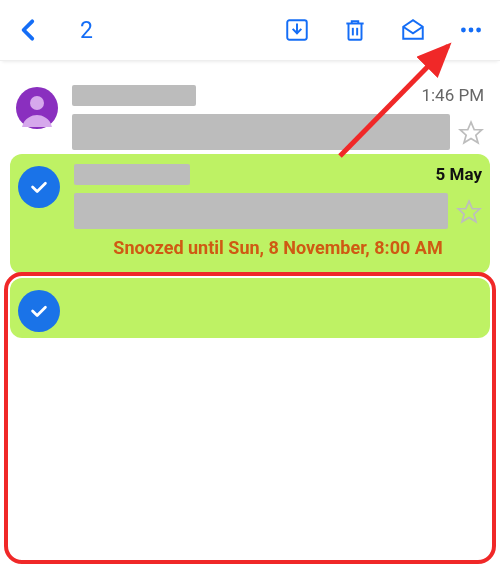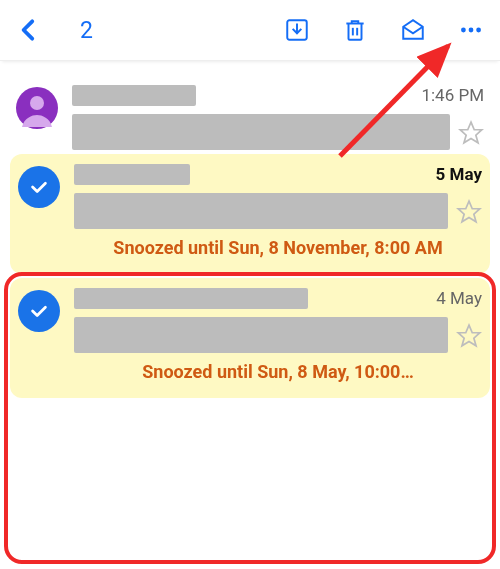--- a/index.html
+++ b/index.html
@@ -44,21 +44,21 @@
     font-size: 14px;
     letter-spacing: 2px;
     font-weight: 500;
     margin: 8px 18px 16px 18px;
   }
   .list-item {
     display: flex;
     align-items: flex-start;
     padding: 6px 16px 0 16px;
   }
-  .list-item.selected { background: #fef9c3; border-radius: 12px; margin: 4px 10px; padding: 10px 8px 6px 8px; }
+  .list-item.selected { background: #bef264; border-radius: 12px; margin: 4px 10px; padding: 10px 8px 6px 8px; }
   .avatar { width: 42px; height: 42px; margin-top: 2px; flex: 0 0 auto; }
   .item-main { flex: 1 1 auto; margin-left: 14px; min-width: 0; }
   .row { display: flex; align-items: flex-start; }
   .sender-bar { background: #bcbcbc; height: 21px; border-radius: 2px; }
   .ts { margin-left: auto; font-size: 17px; color: #666; white-space: nowrap; padding-left: 10px; }
   .ts.bold { color: #111; font-weight: 700; }
   .preview-wrap { display: flex; align-items: flex-start; margin-top: 8px; }
   .preview-bar { background: #bcbcbc; height: 36px; border-radius: 2px; flex: 1 1 auto; }
   .star { flex: 0 0 auto; margin-left: 8px; align-self: flex-end; }
   .star svg { width: 26px; height: 26px; stroke: #bdbdbd; fill: none; stroke-width: 1.6; }
@@ -180,35 +180,20 @@
         <div class="snooze" style="margin-left:0">Snoozed until Sun, 8 November, 8:00 AM</div>
       </div>
     </div>
 
     <div class="list-item selected">
       <span class="avatar check-circle">
         <svg viewBox="0 0 24 24">
             <polyline points="5 12 10 17 19 8"></polyline>
           </svg>
       </span>
-      <div class="item-main">
-        <div class="row">
-          <span class="sender-bar" style="width:234px"></span>
-          <span class="ts">4 May</span>
-        </div>
-        <div class="preview-wrap">
-          <span class="preview-bar"></span>
-          <span class="star">
-            <svg viewBox="0 0 24 24">
-                <polygon points="12 2 15 9 22 9 16.5 14 18.5 21 12 17 5.5 21 7.5 14 2 9 9 9"></polygon>
-              </svg>
-          </span>
-        </div>
-        <div class="snooze" style="margin-left:0">Snoozed until Sun, 8 May, 10:00…</div>
-      </div>
     </div>
 
   </div>
 
   <div class="selection-frame" style="left:4px; top:272px; width:492px; height:292px;"></div>
 
   <svg class="arrow" style="left:330px; top:36px; width:140px; height:130px" viewBox="0 0 140 130">
     <defs>
       <marker id="ah" markerWidth="8" markerHeight="8" refX="6" refY="3" orient="auto">
         <path d="M0,0 L7,3 L0,6 Z" fill="#f02828"></path>

